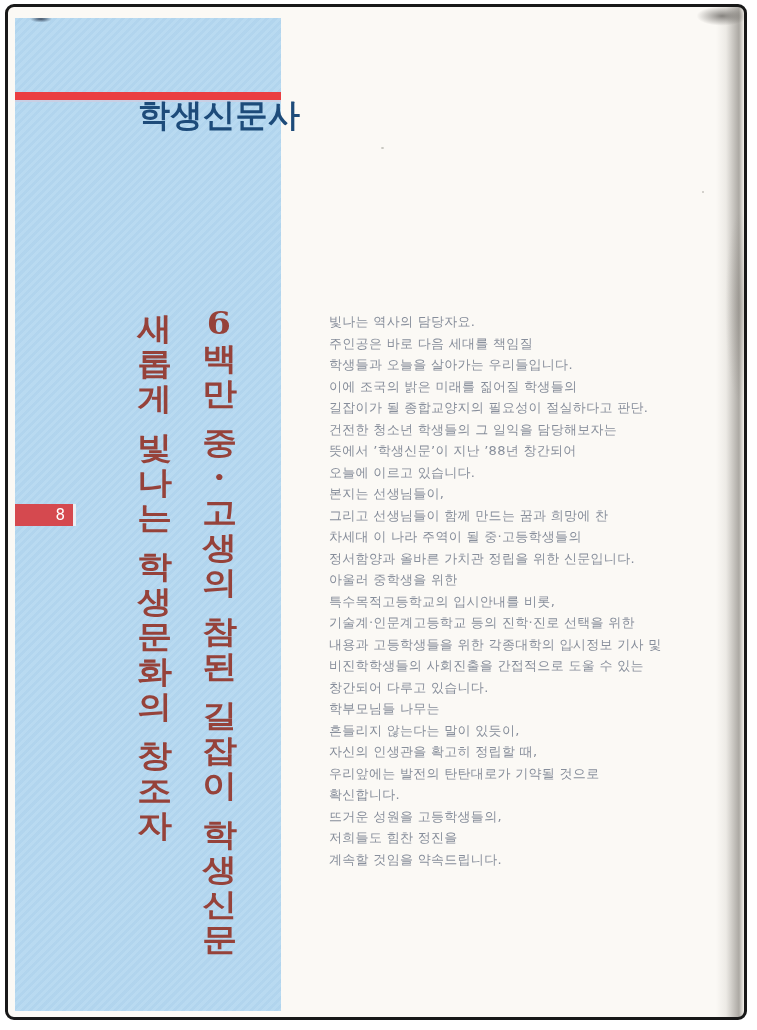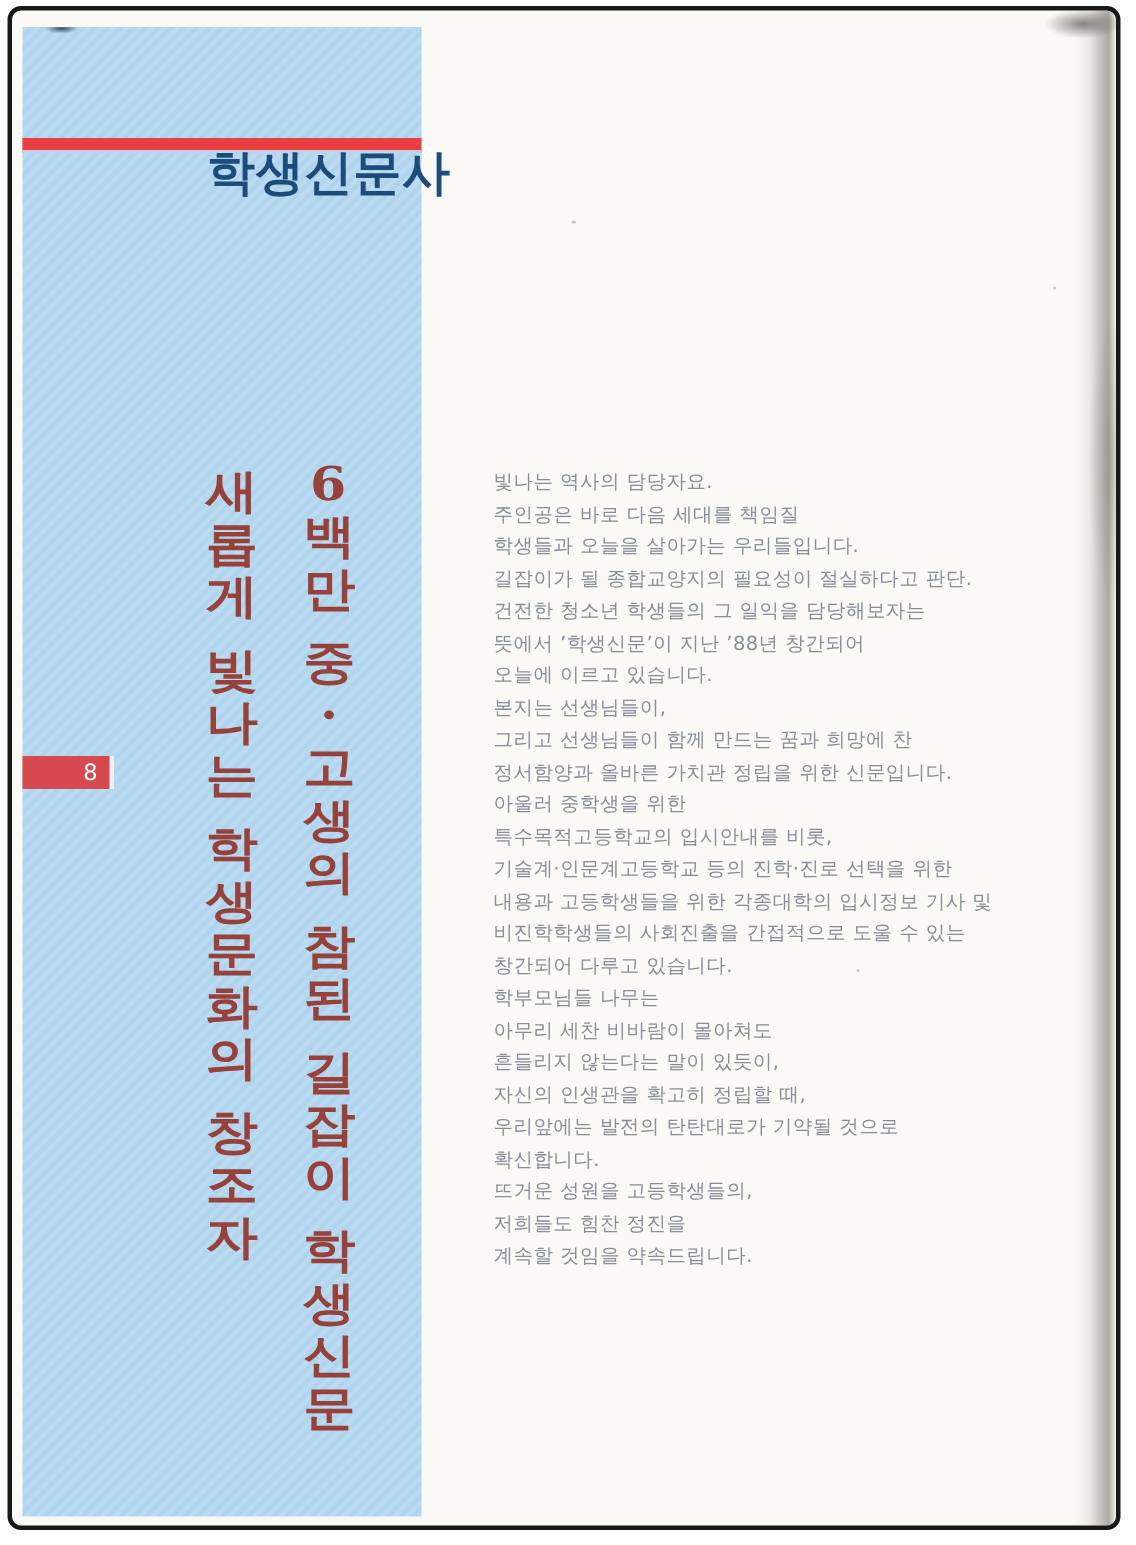--- a/index.html
+++ b/index.html
@@ -123,35 +123,36 @@
       <div class="sp"></div>
       <div class="ch">창</div>
       <div class="ch">조</div>
       <div class="ch">자</div>
     </div>
 
   <div class="body-text">
       <div class="body-line">빛나는 역사의 담당자요.</div>
       <div class="body-line">주인공은 바로 다음 세대를 책임질</div>
       <div class="body-line">학생들과 오늘을 살아가는 우리들입니다.</div>
+      <div class="body-line">이에 조국의 밝은 미래를 짊어질 학생들의</div>
       <div class="body-line">길잡이가 될 종합교양지의 필요성이 절실하다고 판단.</div>
       <div class="body-line">건전한 청소년 학생들의 그 일익을 담당해보자는</div>
       <div class="body-line">뜻에서 ’학생신문’이 지난 ’88년 창간되어</div>
       <div class="body-line">오늘에 이르고 있습니다.</div>
       <div class="body-line">본지는 선생님들이,</div>
       <div class="body-line">그리고 선생님들이 함께 만드는 꿈과 희망에 찬</div>
+      <div class="body-line">차세대 이 나라 주역이 될 중·고등학생들의</div>
       <div class="body-line">정서함양과 올바른 가치관 정립을 위한 신문입니다.</div>
       <div class="body-line">아울러 중학생을 위한</div>
       <div class="body-line">특수목적고등학교의 입시안내를 비롯,</div>
       <div class="body-line">기술계·인문계고등학교 등의 진학·진로 선택을 위한</div>
       <div class="body-line">내용과 고등학생들을 위한 각종대학의 입시정보 기사 및</div>
       <div class="body-line">비진학학생들의 사회진출을 간접적으로 도울 수 있는</div>
       <div class="body-line">창간되어 다루고 있습니다.</div>
       <div class="body-line">학부모님들 나무는</div>
-      <div class="body-line">아무리 세찬 비바람이 몰아쳐도</div>
       <div class="body-line">흔들리지 않는다는 말이 있듯이,</div>
       <div class="body-line">자신의 인생관을 확고히 정립할 때,</div>
       <div class="body-line">우리앞에는 발전의 탄탄대로가 기약될 것으로</div>
       <div class="body-line">확신합니다.</div>
       <div class="body-line">뜨거운 성원을 고등학생들의,</div>
       <div class="body-line">저희들도 힘찬 정진을</div>
       <div class="body-line">계속할 것임을 약속드립니다.</div>
     </div>
 
   <div class="speck s1"></div>

